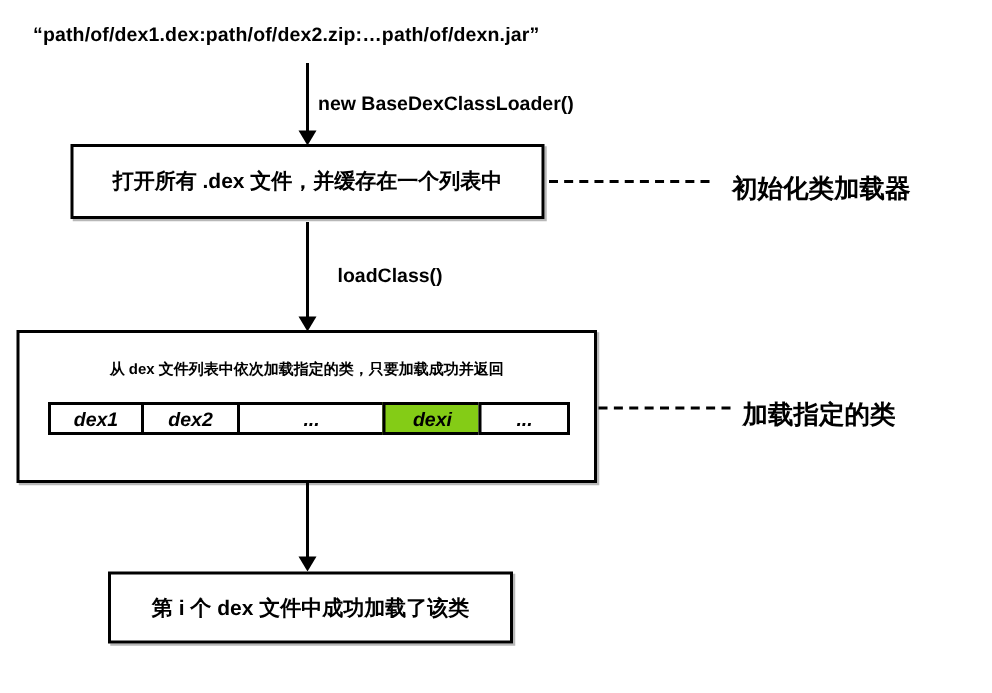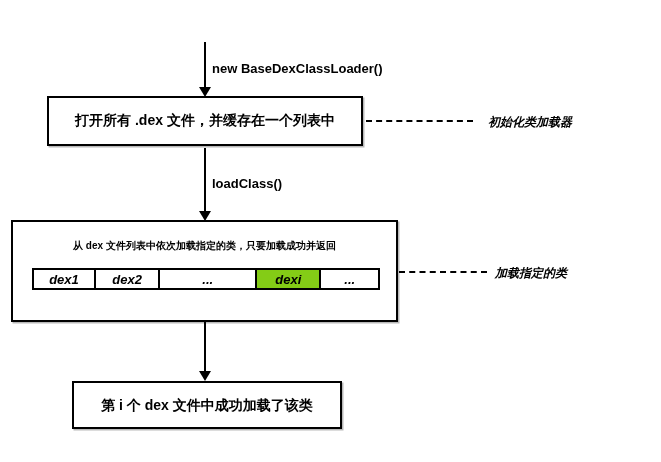--- a/index.html
+++ b/index.html
@@ -114,46 +114,46 @@
     font-weight: bold;
     text-align: center;
     white-space: nowrap;
   }
 
   .dash-line {
     height: 0;
     border-top: 2px dashed #000000;
   }
   .side-note {
-    font-size: 12px;
+    font-size: 17px;
     font-weight: bold;
     white-space: nowrap;
-    font-style: italic;
   }
 </style>
 </head>
 <body>
 
 <div class="canvas">
 
+  <div class="abs title-text">“path/of/dex1.dex:path/of/dex2.zip:…path/of/dexn.jar”</div>
 
   <div class="abs vline" style="left:204px; top:42px; height:46px;"></div>
   <div class="abs arrowhead" style="left:199px; top:87px;"></div>
   <div class="abs flow-box box1">
     <span>打开所有 .dex 文件，并缓存在一个列表中</span>
   </div>
 
   <div class="abs arrow-label" style="left:212px; top:61px;">new BaseDexClassLoader()</div>
 
   <div class="abs dash-line" style="left:366px; top:120px; width:107px;"></div>
   <div class="abs side-note" style="left:488px; top:114px;">初始化类加载器</div>
 
   <div class="abs vline" style="left:204px; top:148px; height:64px;"></div>
   <div class="abs arrowhead" style="left:199px; top:211px;"></div>
-  <div class="abs arrow-label" style="left:212px; top:176px;">loadClass()</div>
+  <div class="abs arrow-label" style="left:225px; top:176px;">loadClass()</div>
 
   <div class="abs flow-box box2">
     <div class="abs box2-text">从 dex 文件列表中依次加载指定的类，只要加载成功并返回</div>
     <div class="abs dex-row">
       <div class="dex-cell" style="flex-grow:53;">dex1</div>
       <div class="dex-cell" style="flex-grow:55;">dex2</div>
       <div class="dex-cell" style="flex-grow:84;">...</div>
       <div class="dex-cell highlight" style="flex-grow:55;">dexi</div>
       <div class="dex-cell" style="flex-grow:50;">...</div>
     </div>

